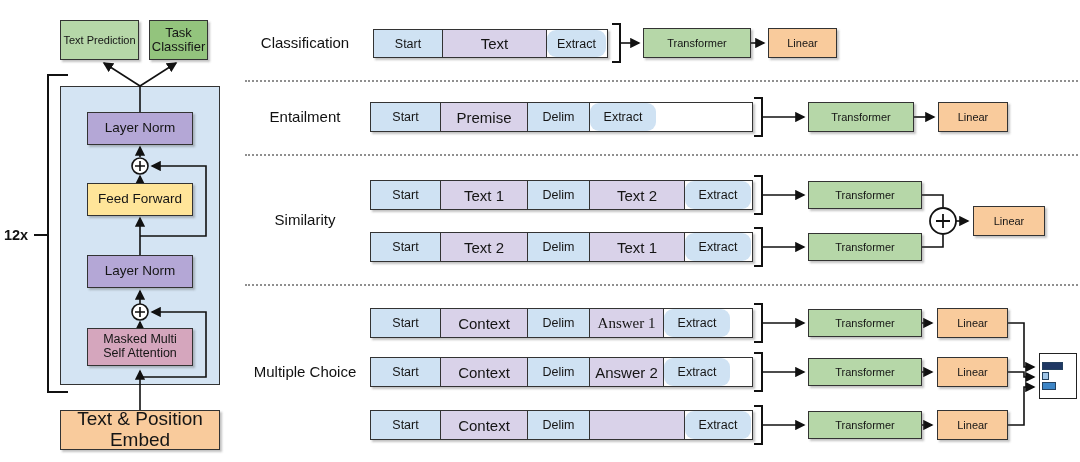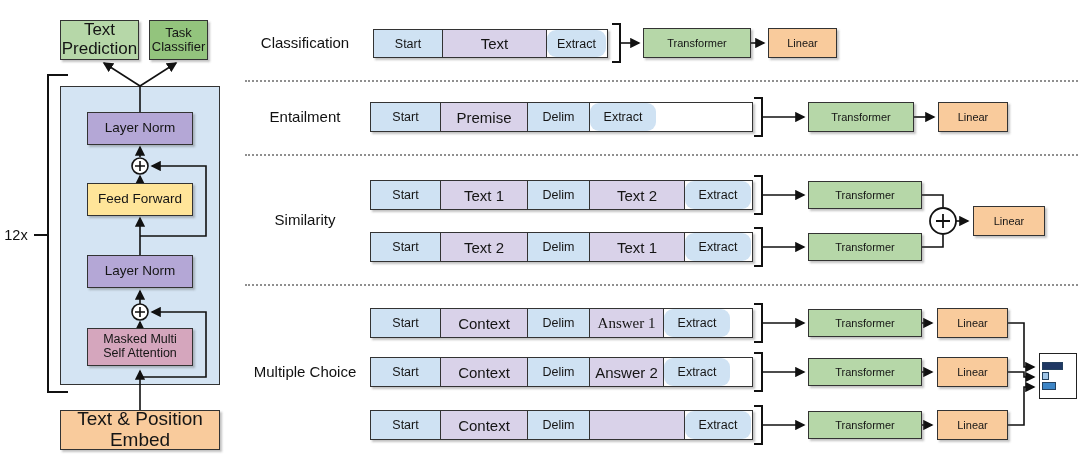--- a/index.html
+++ b/index.html
@@ -53,21 +53,21 @@
   .box, .strip, .seclabel, .scorebox { z-index:4; }
   .bigpanel { z-index:1; }
 </style>
 </head>
 <body>
 
 <div class="canvas">
 
   <div class="box panel bigpanel noshadow abs" style="left:60px; top:86px; width:160px; height:299px;"></div>
 
-  <div class="box green" style="left:60px; top:20px; width:79px; height:40px; font-size:17px;">
+  <div class="box green" style="left:60px; top:20px; width:79px; height:40px; font-size:11px;">
     <span>Text Prediction</span>
   </div>
   <div class="box greend" style="left:149px; top:20px; width:59px; height:40px; font-size:13px;">
     <span>Task Classifier</span>
   </div>
 
   <div class="box lav" style="left:87px; top:112px; width:106px; height:33px; font-size:13.5px;">
     <span>Layer Norm</span>
   </div>
   <div class="box yellow" style="left:87px; top:183px; width:106px; height:33px; font-size:13.5px;">
@@ -77,21 +77,21 @@
     <span>Layer Norm</span>
   </div>
   <div class="box pink" style="left:87px; top:328px; width:106px; height:38px; font-size:12.5px; flex-direction:column;">
     <span>Masked Multi</span>
     <span>Self Attention</span>
   </div>
   <div class="box orange" style="left:60px; top:410px; width:160px; height:40px; font-size:19px;">
     <span>Text &amp; Position Embed</span>
   </div>
 
-  <div class="abs" style="left:0px; top:227px; width:32px; height:16px; text-align:center; font-size:14.5px;">12x</div>
+  <div class="abs" style="left:0px; top:227px; width:32px; height:16px; text-align:center; font-size:14.5px;font-weight:bold;">12x</div>
 
   <div class="seclabel" style="left:240px; top:34px;">Classification</div>
   <div class="seclabel" style="left:240px; top:108px;">Entailment</div>
   <div class="seclabel" style="left:240px; top:211px;">Similarity</div>
   <div class="seclabel" style="left:240px; top:363px;">Multiple Choice</div>
 
   <div class="dotted" style="top:80px;"></div>
   <div class="dotted" style="top:154px;"></div>
   <div class="dotted" style="top:284px;"></div>
 

